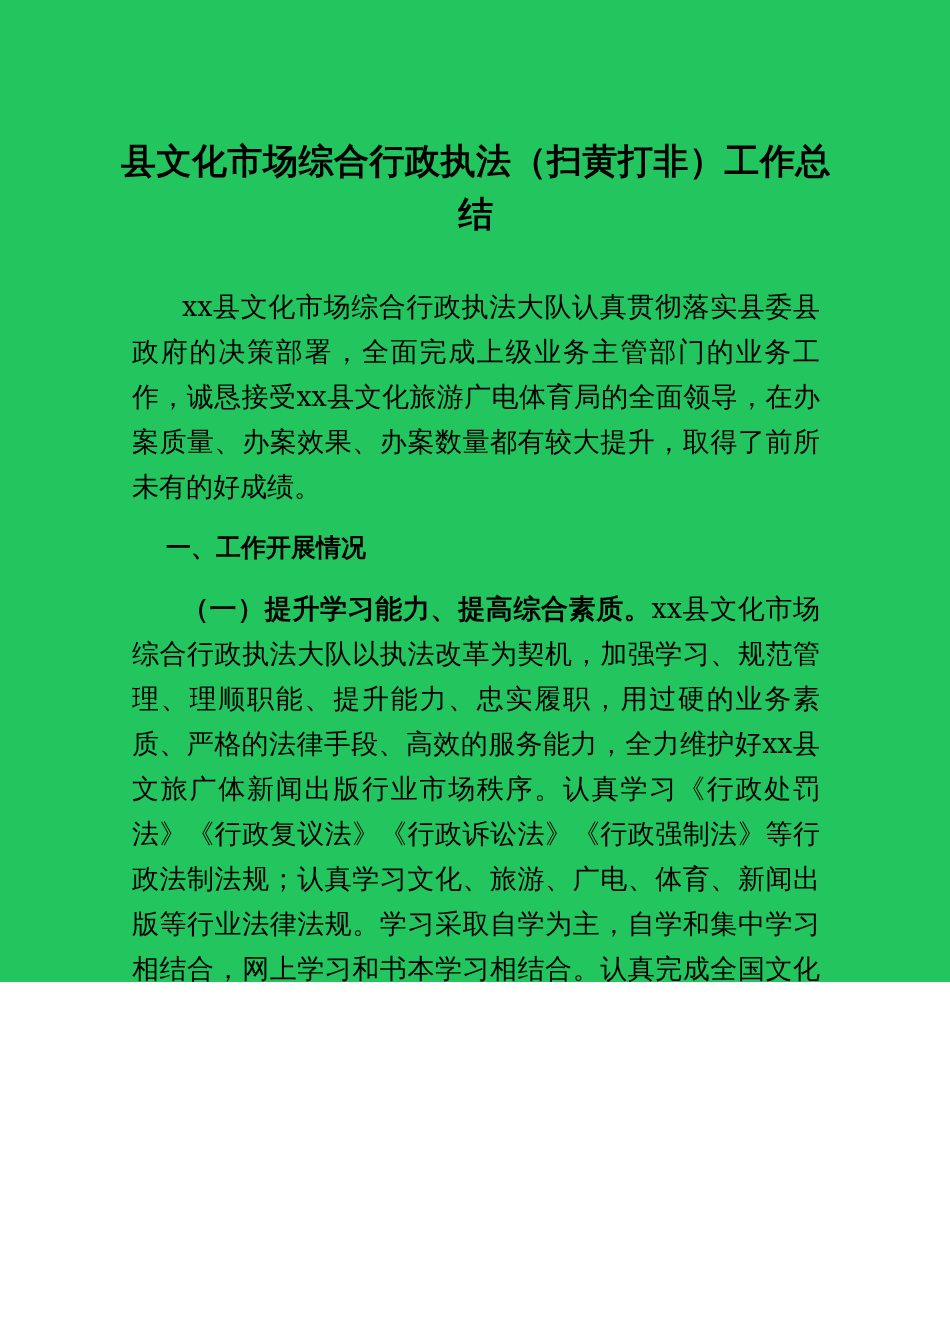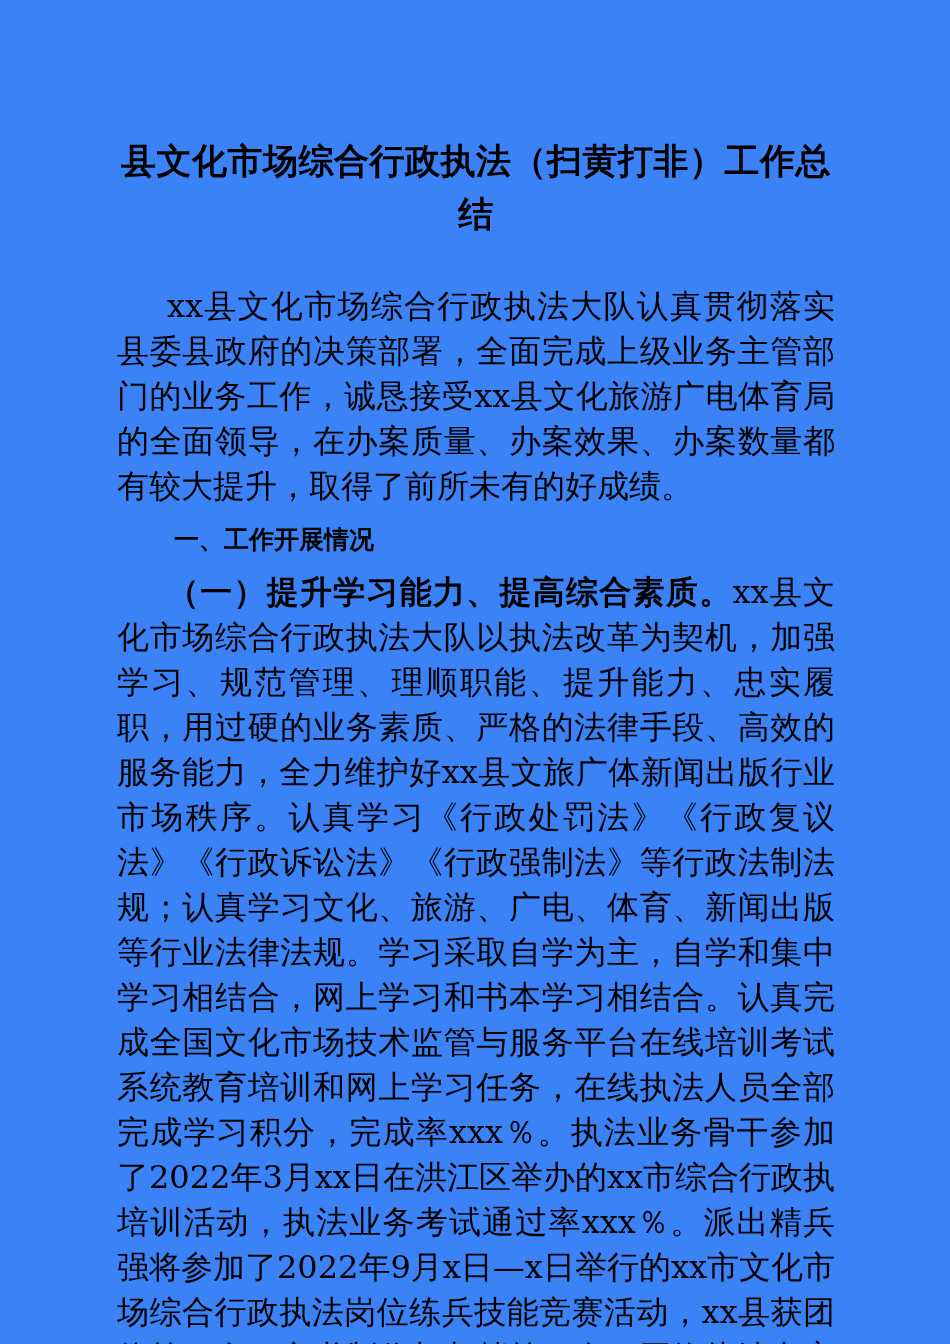--- a/index.html
+++ b/index.html
@@ -3,56 +3,56 @@
 <meta charset="utf-8">
 <style>
   html, body {
     margin: 0;
     padding: 0;
     background: #ffffff;
   }
   .page {
     position: relative;
     width: 950px;
-    height: 1344px;
-    background: #3b82f6;
+    height: 982px;
+    background: #22c55e;
     overflow: hidden;
     color: #000000;
   }
   .content {
     position: absolute;
     left: 116px;
     top: 134px;
     width: 720px;
   }
   .doc-title {
     font-family: "DejaVu Serif", "Liberation Serif", serif;
     font-size: 35px;
     font-weight: bold;
     line-height: 53px;
     text-align: center;
     margin: 0 0 44px 0;
     letter-spacing: 0.5px;
   }
   .para {
     font-family: "DejaVu Serif", "Liberation Serif", serif;
-    font-size: 32px;
+    font-size: 27px;
     line-height: 45px;
     text-align: justify;
     text-justify: inter-character;
     word-break: break-all;
-    margin: 1px;
+    margin: 16px;
     text-indent: 50px;
   }
   .section-heading {
     font-family: Liberation Sans, sans-serif;
     font-size: 25px;
     font-weight: bold;
     line-height: 45px;
-    margin: 8px;
+    margin: 0;
     text-indent: 50px;
   }
   .lead-kai {
     font-weight: 700;
   }
 </style>
 </head>
 <body>
 
 <div class="page">

